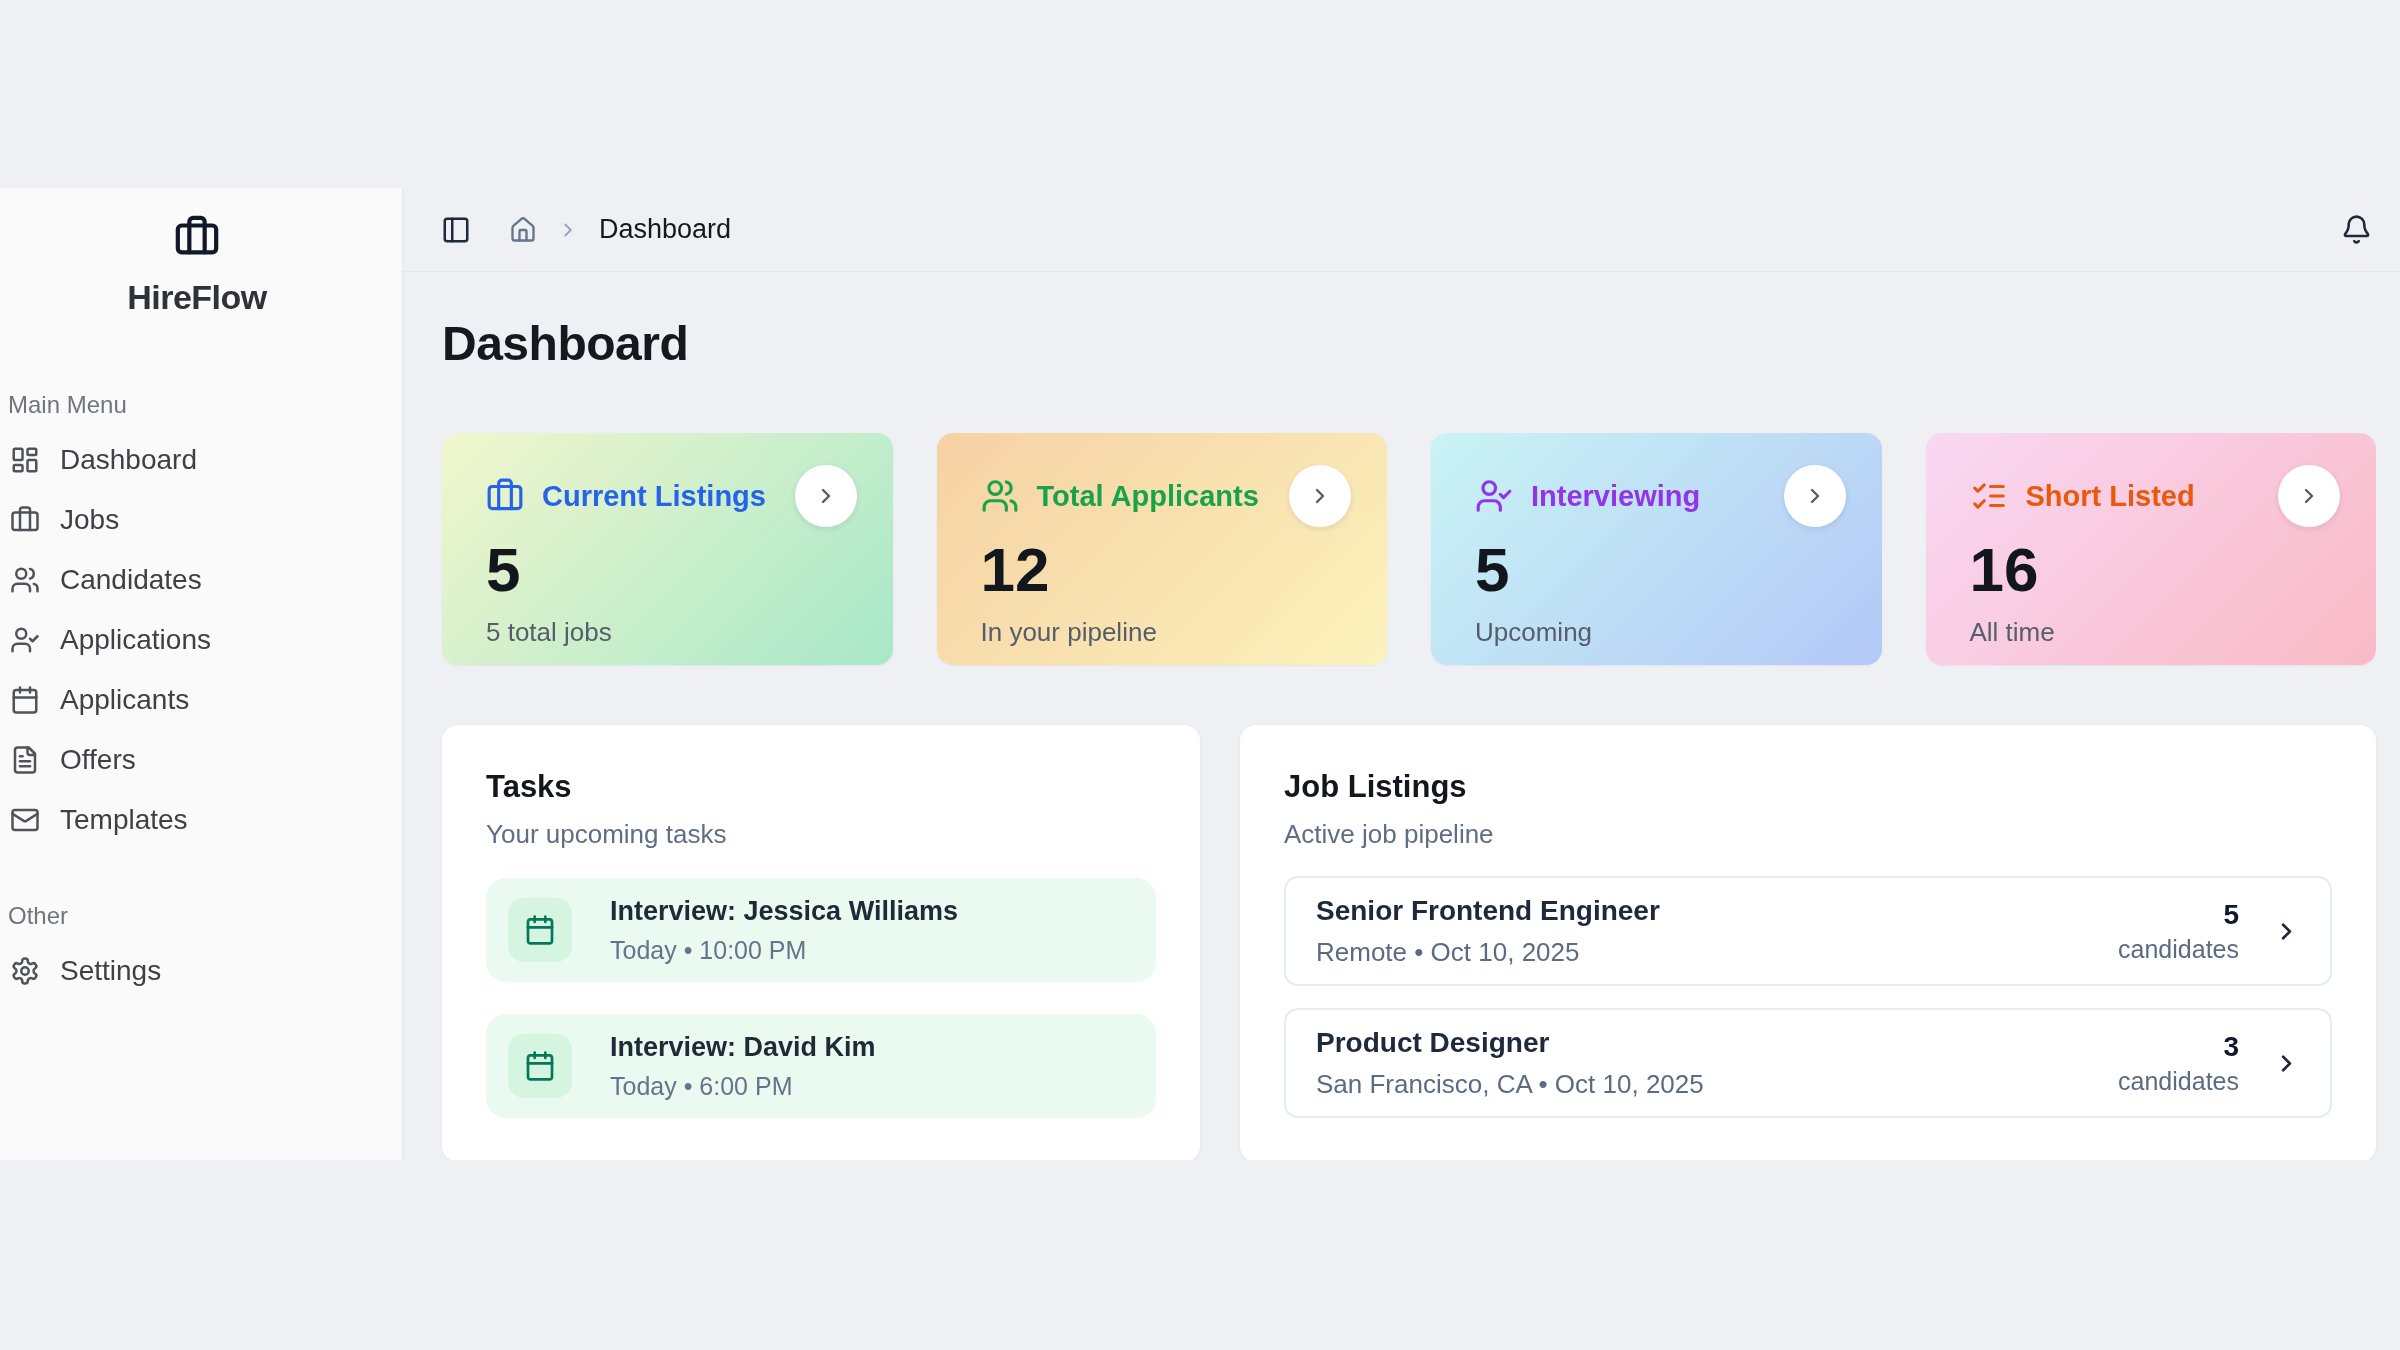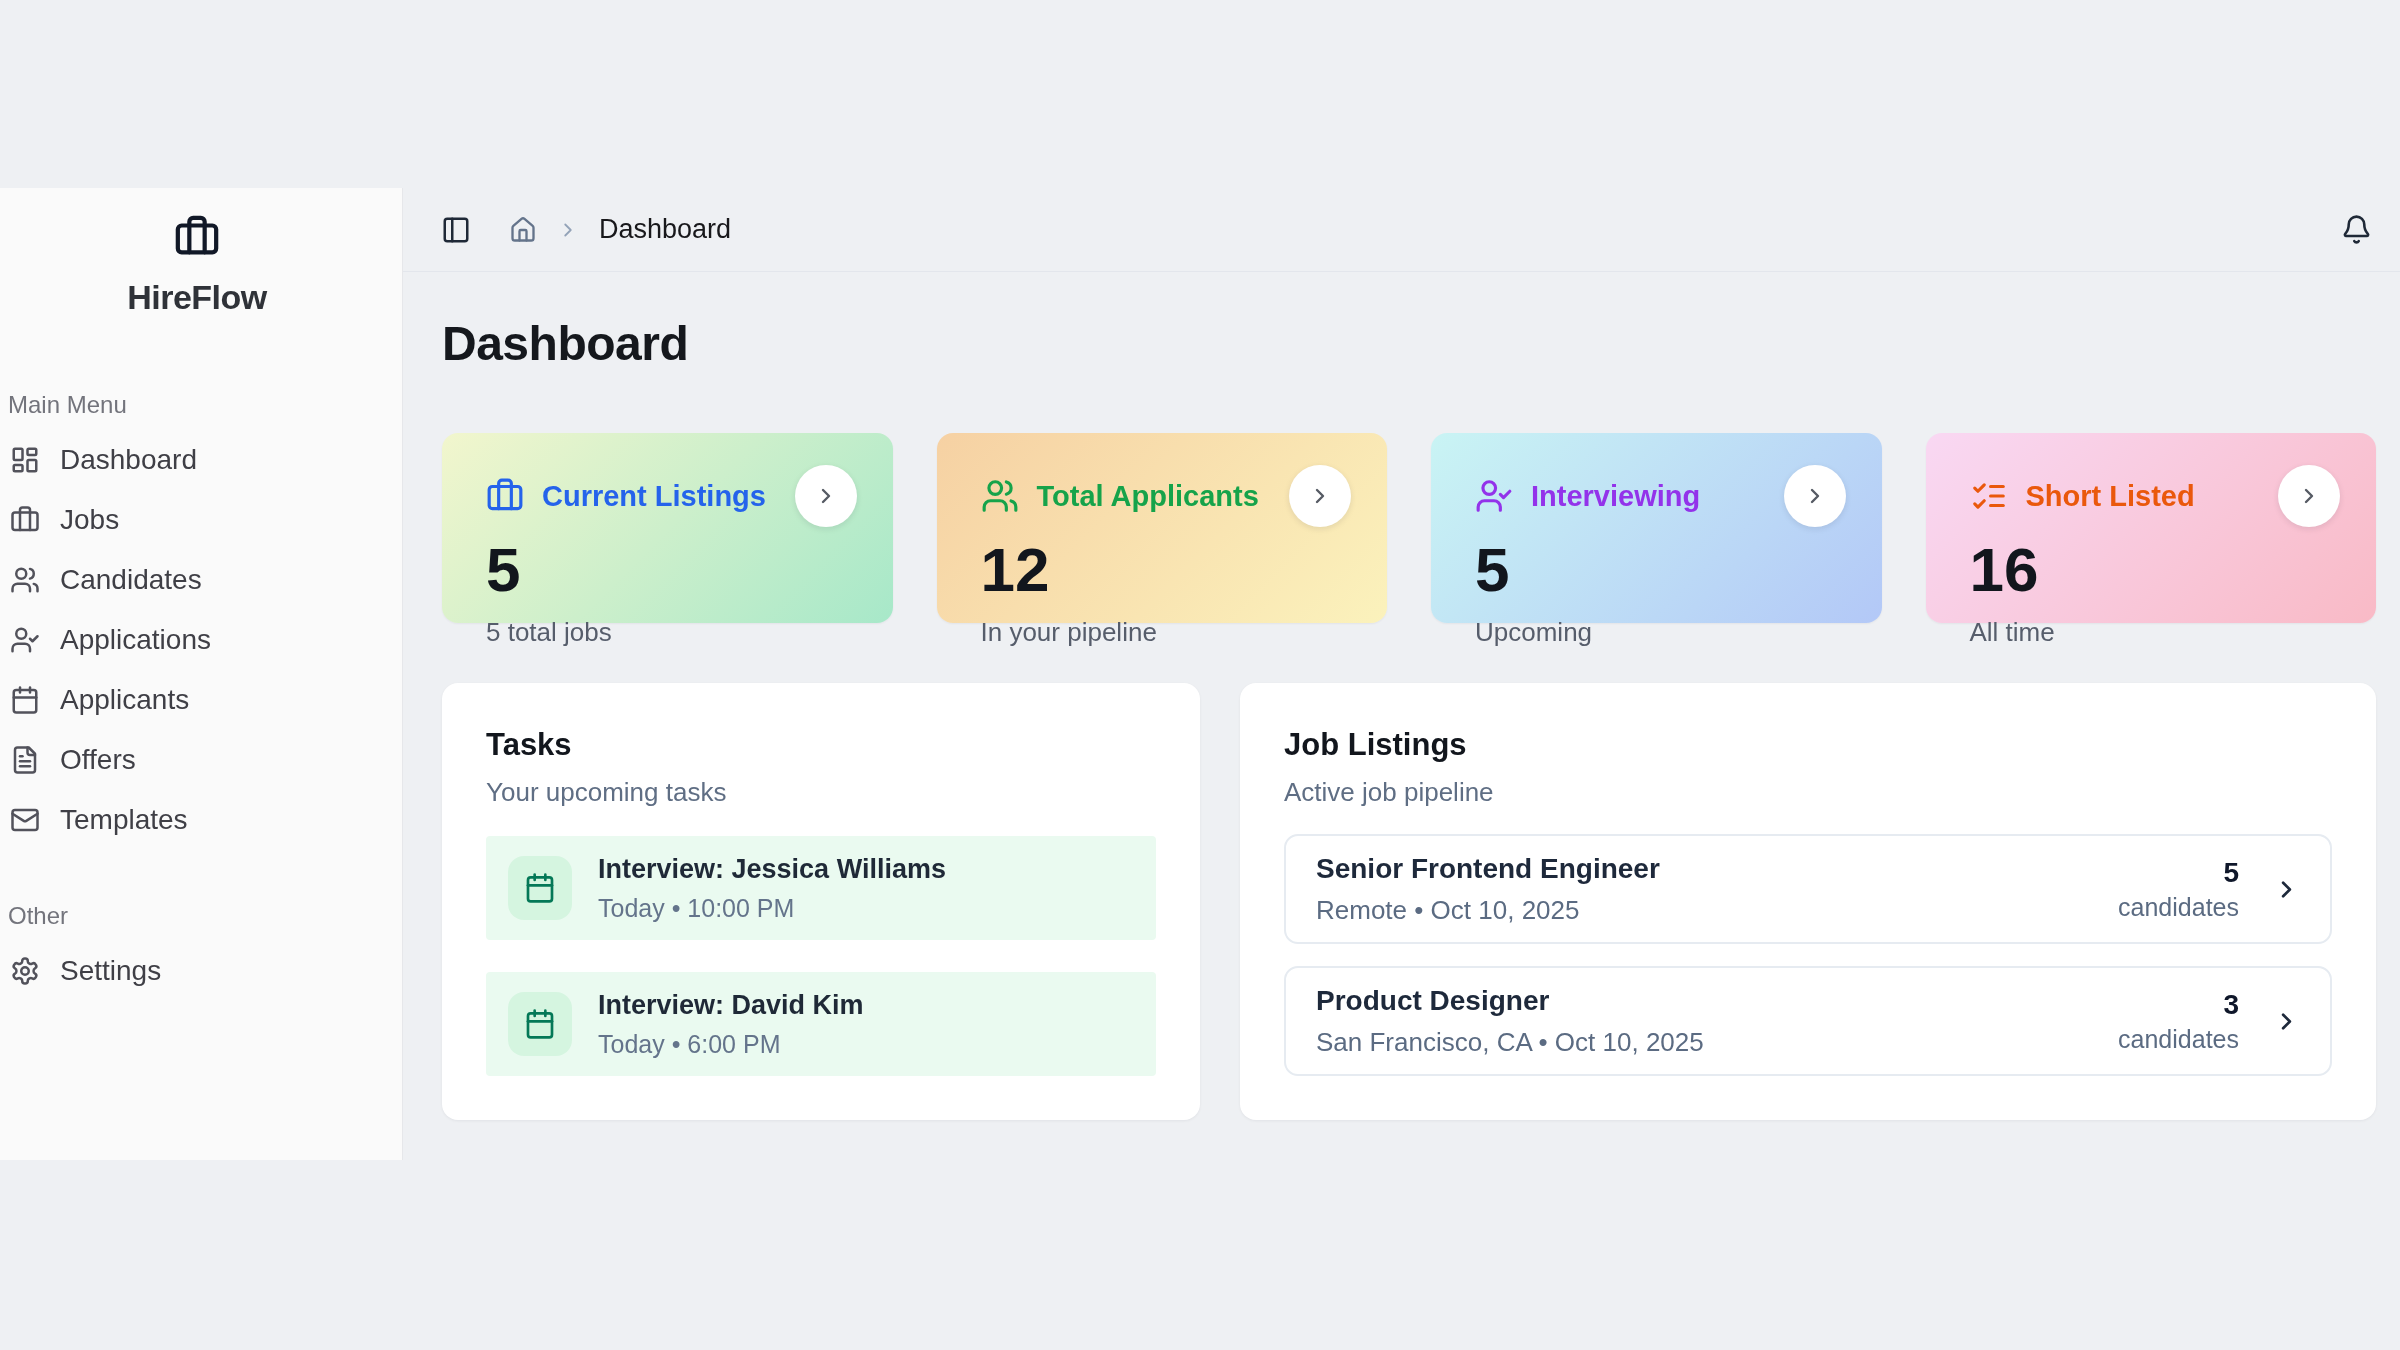--- a/index.html
+++ b/index.html
@@ -51,21 +51,21 @@
   .crumb-sep svg { width:22px; height:22px; color:#94a3b8; }
   .crumb-current { font-size:27px; font-weight:500; color:#18181b; }
   .topbar .bell { margin-left:auto; }
   .topbar .bell svg { width:31px; height:31px; color:#1f2937; }
   .content { padding:44px 24px 0 39px; }
   .page-title { font-size:48px; font-weight:700; color:#15181d; letter-spacing:-0.5px; }
   .page-sub { margin-top:12px; font-size:27px; color:#5f6e84; }
   
   .stats-row { display:flex; gap:44px; margin-top:62px; }
   .stat-card {
-    flex:1; height:190px; border-radius:16px;
+    flex:1; height:232px; border-radius:16px;
     padding:32px 36px 0 44px; cursor:pointer;
     box-shadow:0 1px 2px rgba(16,24,40,.05);
   }
   .stat-head { display:flex; align-items:center; }
   .stat-icon { display:flex; }
   .stat-icon svg { width:38px; height:38px; }
   .stat-head-label { margin-left:18px; font-size:29px; font-weight:600; }
   .chev-btn {
     margin-left:auto; width:62px; height:62px; border-radius:50%;
     background:#ffffff; border:none; cursor:pointer;
@@ -80,22 +80,22 @@
   .panel {
     background:#ffffff; border-radius:16px; padding:44px 44px 44px;
     box-shadow:0 1px 3px rgba(16,24,40,.06);
   }
   .panel-title { font-size:31px; font-weight:700; color:#12161d; }
   .panel-sub { margin-top:14px; font-size:26px; color:#5f6e84; }
   .tasks-panel { width:758px; flex:0 0 758px; }
   .jobs-panel { flex:1; }
   .task-list { margin-top:28px; display:flex; flex-direction:column; gap:32px; }
   .task-row {
-    height:104px; border-radius:4px; background:#eafaf0;
-    display:flex; align-items:center; gap:26px; padding:0 22px;
+    height:104px; border-radius:20px; background:#eafaf0;
+    display:flex; align-items:center; gap:38px; padding:0 22px;
     cursor:pointer;
   }
   .task-icon-tile {
     width:64px; height:64px; border-radius:16px; background:#d5f5e0;
     display:flex; align-items:center; justify-content:center; flex:0 0 64px;
   }
   .task-icon-tile svg { width:32px; height:32px; color:#047857; }
   .task-title { font-size:27px; font-weight:600; color:#1f2937; }
   .task-meta { margin-top:9px; font-size:25px; color:#64748b; }
   .job-list { margin-top:26px; display:flex; flex-direction:column; gap:22px; }

